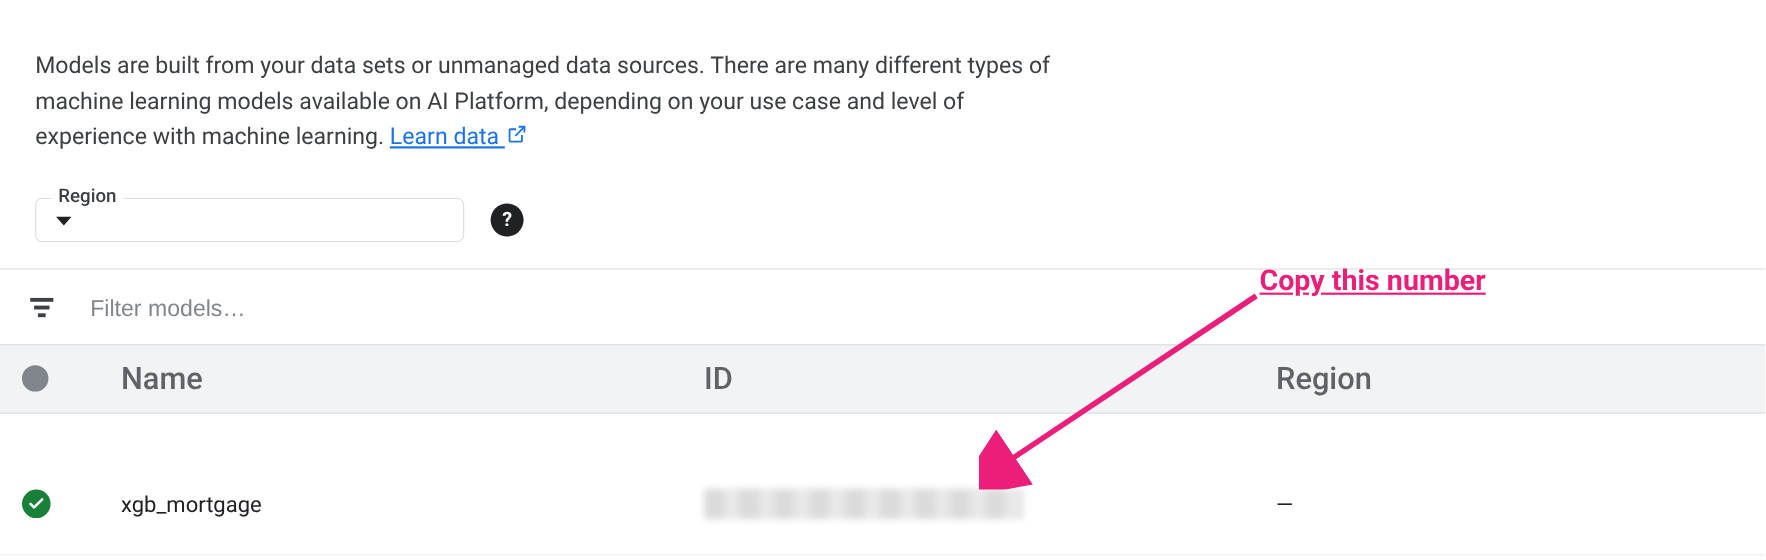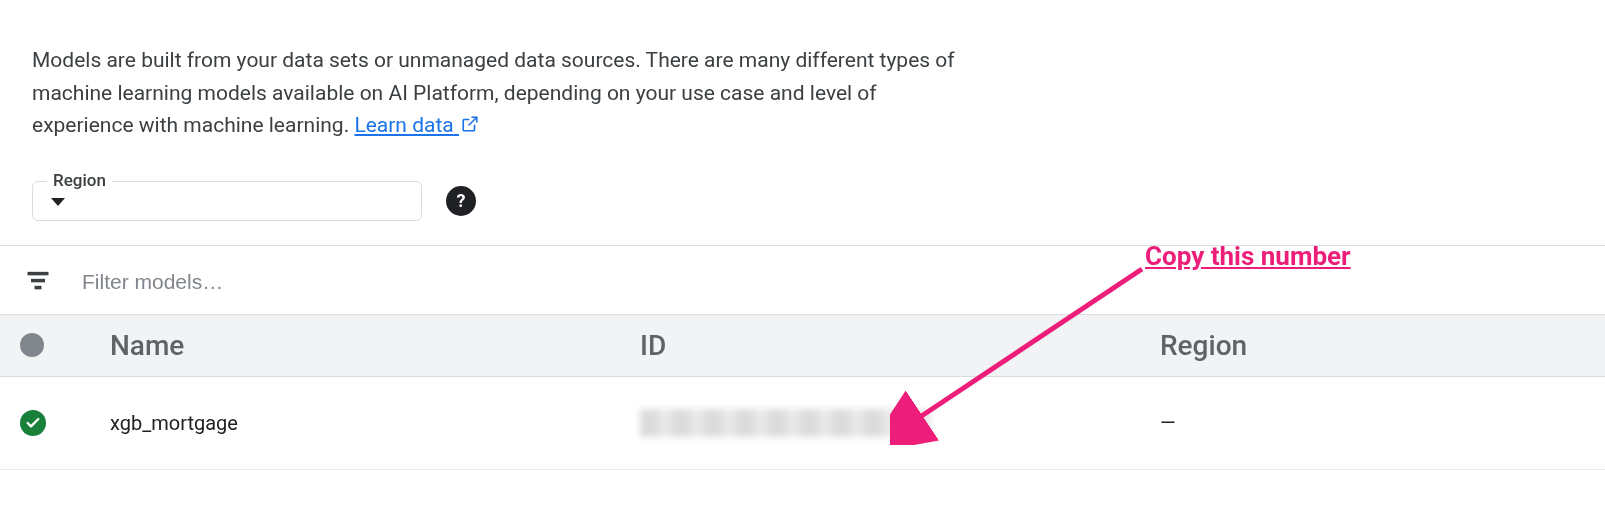--- a/index.html
+++ b/index.html
@@ -119,20 +119,21 @@
       font-weight: 500;
       font-size: 28px;
     }
     .table-row {
       display: flex;
       align-items: center;
       padding: 32px 20px;
       font-size: 20px;
       color: #202124;
       border-bottom: 1px solid #e8eaed;
+      margin-top: 36px;
     }
     .col-check {
       width: 90px;
       display: flex;
       align-items: center;
     }
     .col-name {
       width: 530px;
       padding-right: 20px;
     }

